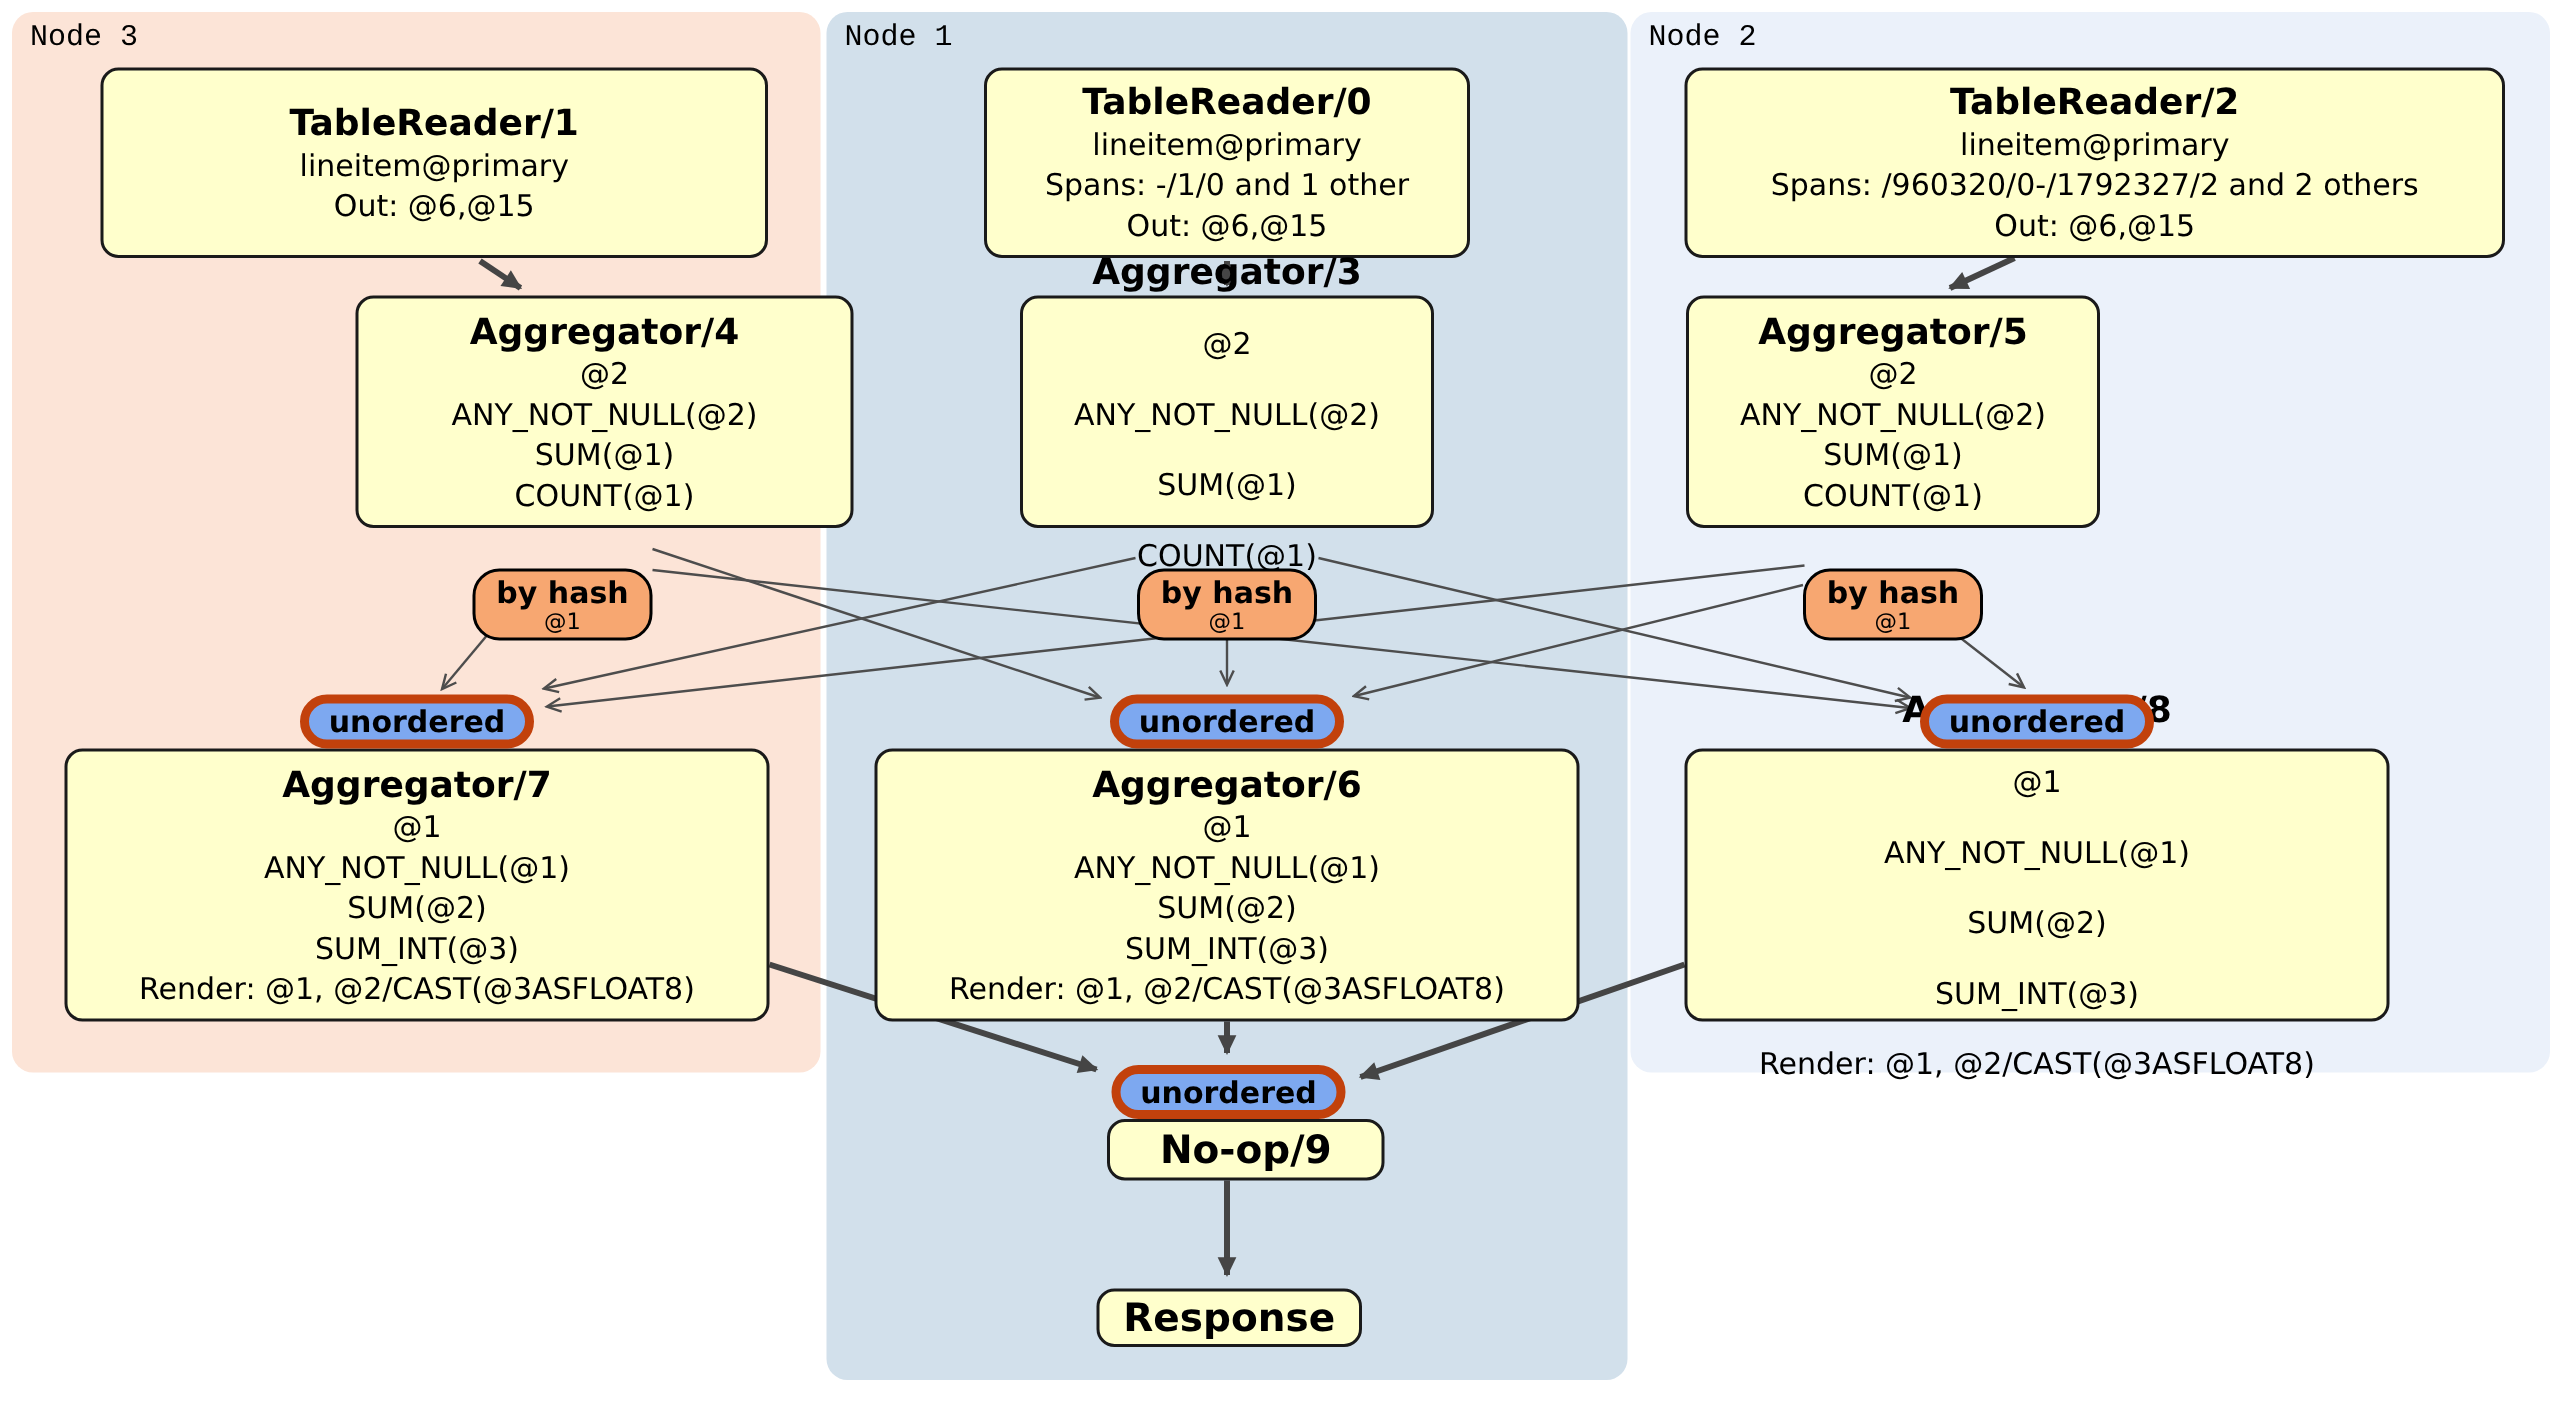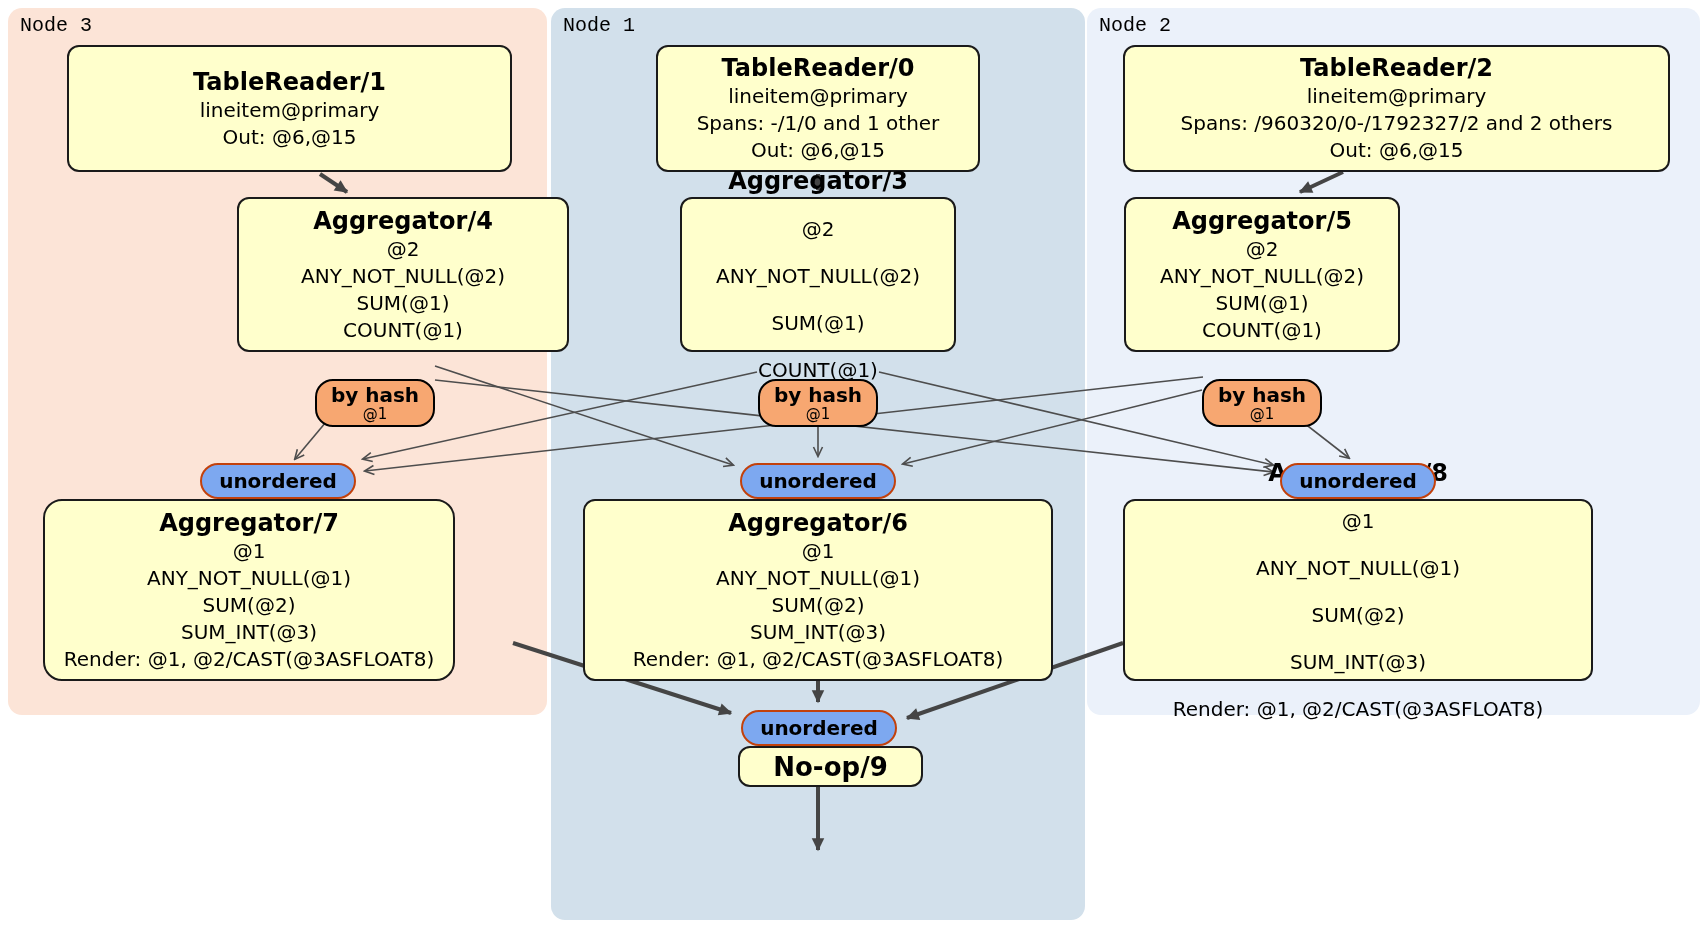--- a/index.html
+++ b/index.html
@@ -35,21 +35,21 @@
   .router{
     position:absolute;background:var(--color-router-fill);
     border:2px solid #000;border-radius:18px;
     display:flex;flex-direction:column;justify-content:center;align-items:center;
     box-sizing:border-box;z-index:3;margin-top:36px;
   }
   .router-label{font-weight:bold;font-size:20px;line-height:22px;}
   .router-sub{font-size:15px;line-height:17px;}
   .stream{
     position:absolute;background:var(--color-stream-fill);
-    border:2px solid #c2410c;border-radius:18px;
+    border:6px solid #c2410c;border-radius:18px;
     display:flex;justify-content:center;align-items:center;
     font-weight:bold;font-size:20px;box-sizing:border-box;z-index:3;
   }
 </style>
 </head>
 <body>
 
 <div class="canvas">
 
   <div class="region region-node3">
@@ -147,21 +147,21 @@
   <div class="stream" style="left:200px;top:463px;width:156px;height:36px;">
     <span>unordered</span>
   </div>
   <div class="stream" style="left:740px;top:463px;width:156px;height:36px;">
     <span>unordered</span>
   </div>
   <div class="stream" style="left:1280px;top:463px;width:156px;height:36px;">
     <span>unordered</span>
   </div>
 
-  <div class="pbox" style="left:43px;top:499px;width:412px;height:182px;border-radius:19px;">
+  <div class="pbox" style="left:43px;top:499px;width:470px;height:182px;">
     <div class="pbox-title">Aggregator/7</div>
     <div class="pbox-line">@1</div>
     <div class="pbox-line">ANY_NOT_NULL(@1)</div>
     <div class="pbox-line">SUM(@2)</div>
     <div class="pbox-line">SUM_INT(@3)</div>
     <div class="pbox-line">Render: @1, @2/CAST(@3ASFLOAT8)</div>
   </div>
   <div class="pbox" style="left:583px;top:499px;width:470px;height:182px;">
     <div class="pbox-title">Aggregator/6</div>
     <div class="pbox-line">@1</div>
@@ -178,14 +178,17 @@
     <div class="pbox-line">SUM_INT(@3)</div>
     <div class="pbox-line">Render: @1, @2/CAST(@3ASFLOAT8)</div>
   </div>
 
   <div class="stream" style="left:741px;top:710px;width:156px;height:36px;">
     <span>unordered</span>
   </div>
   <div class="pbox" style="left:738px;top:746px;width:185px;height:41px;">
     <div class="pbox-title-big">No-op/9</div>
   </div>
+  <div class="pbox" style="left:731px;top:859px;width:177px;height:39px;">
+    <div class="pbox-title-big">Response</div>
+  </div>
 
 </div>
 
 </body></html>

